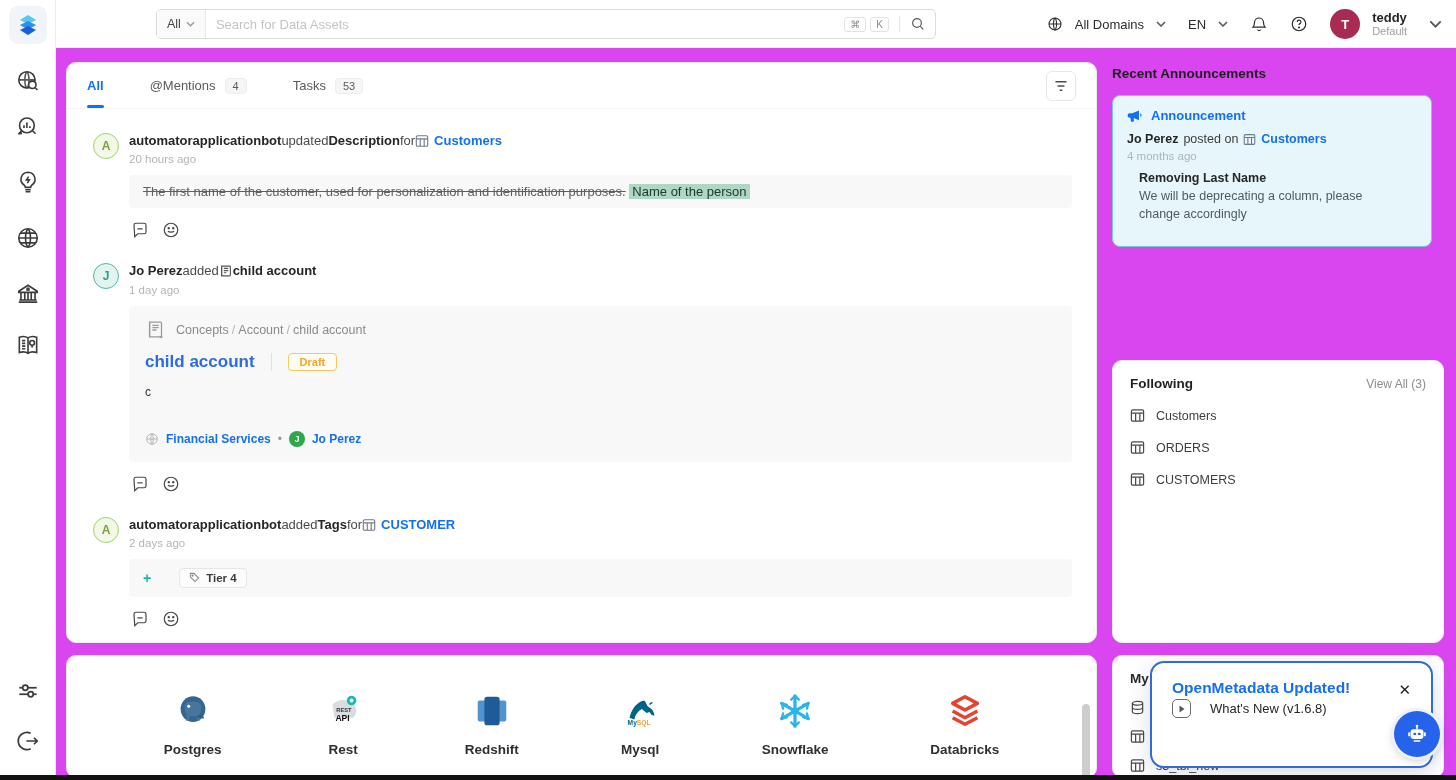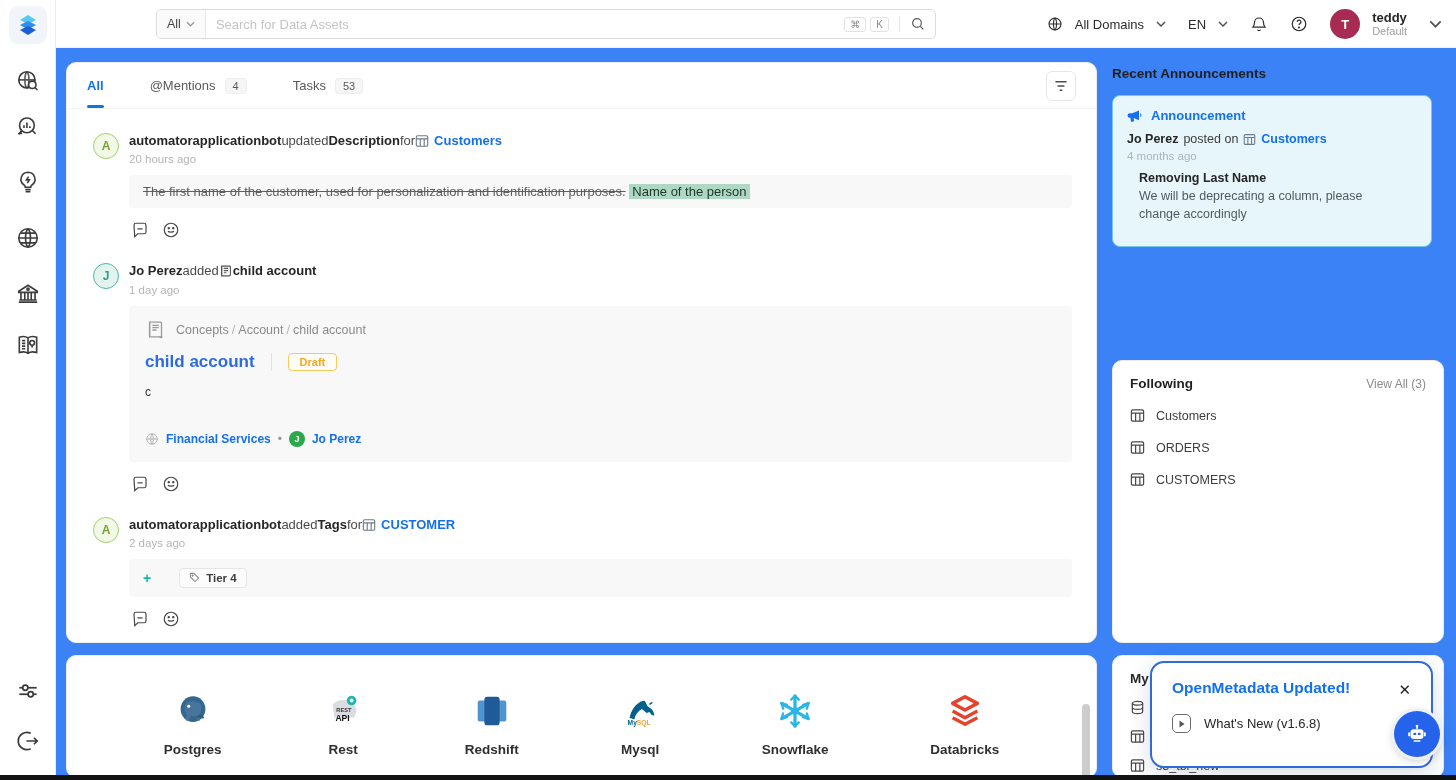--- a/index.html
+++ b/index.html
@@ -1,18 +1,18 @@
 <!DOCTYPE html>
 <html><head>
 <meta charset="utf-8">
 <style>
   * { margin:0; padding:0; box-sizing:border-box; }
   html,body { background:#e9e9e9; }
   body { font-family:"Liberation Sans", sans-serif; }
-  .app { position:relative; width:1456px; height:780px; background:#3b82f6; overflow:hidden; }
+  .app { position:relative; width:1456px; height:780px; background:#d946ef; overflow:hidden; }
   svg { display:block; }
 
   
   .sidebar { position:absolute; left:0; top:0; width:56px; height:780px; background:#fff; border-right:1px solid #ededed; z-index:6; }
   .logo-wrap { position:absolute; left:9px; top:6px; width:38px; height:38px; background:#f1f4f8; border-radius:9px; display:flex; align-items:center; justify-content:center; }
   .s-icon { position:absolute; left:14px; width:28px; height:28px; color:#3b3b3b; display:flex; align-items:center; justify-content:center; cursor:pointer; }
 
   
   .topbar { position:absolute; left:56px; top:0; right:0; height:48px; background:#fff; border-bottom:1px solid #f1f1f1; z-index:5; }
   .searchbox { position:absolute; left:100px; top:9px; width:780px; height:30px; border:1px solid #dcdcdc; border-radius:5px; background:#fff; display:flex; align-items:center; overflow:hidden; }
@@ -101,21 +101,21 @@
   .da-scroll { position:absolute; right:6px; top:48px; width:8px; height:75px; background:#cdcdcd; border-radius:4px; }
 
   .md-card { position:absolute; left:1112px; top:655px; width:332px; height:123px; padding:15px 17px; overflow:hidden; }
   .md-item { display:flex; align-items:center; gap:11px; font-size:12.5px; color:#3d3d3d; margin-top:14px; }
 
   
   .popup { position:absolute; left:1150px; top:661px; width:283px; height:107px; background:#fff; border:2px solid #2f6bdb; border-radius:14px; padding:16px 20px; z-index:20; box-shadow:0 6px 22px rgba(20,40,90,.16); }
   .popup-head { display:flex; align-items:flex-end; justify-content:space-between; }
   .popup-title { font-size:15.5px; font-weight:bold; color:#1570ef; }
   .popup-close { font-size:15px; color:#1f1f1f; cursor:pointer; line-height:1; }
-  .popup-link { display:flex; align-items:center; gap:13px; margin-top:17px; font-size:13px; color:#262626; cursor:pointer; }
+  .popup-link { display:flex; align-items:center; gap:19px; margin-top:2px; font-size:13px; color:#262626; cursor:pointer; }
   .play-sq { width:19px; height:19px; border:1.3px solid #6b6b6b; border-radius:5px; display:flex; align-items:center; justify-content:center; color:#555; }
   .bot-btn { position:absolute; left:1394px; top:711px; width:46px; height:46px; border-radius:50%; background:#2563eb; z-index:22; display:flex; align-items:center; justify-content:center; box-shadow:0 0 0 3px #eef1f7, 0 3px 10px rgba(0,0,0,.25); cursor:pointer; border:none; }
 
   .bottom-bar { position:absolute; left:0; bottom:0; width:100%; height:5px; background:#121212; z-index:30; }
 </style>
 </head>
 <body>
 
 <div class="app">
 

